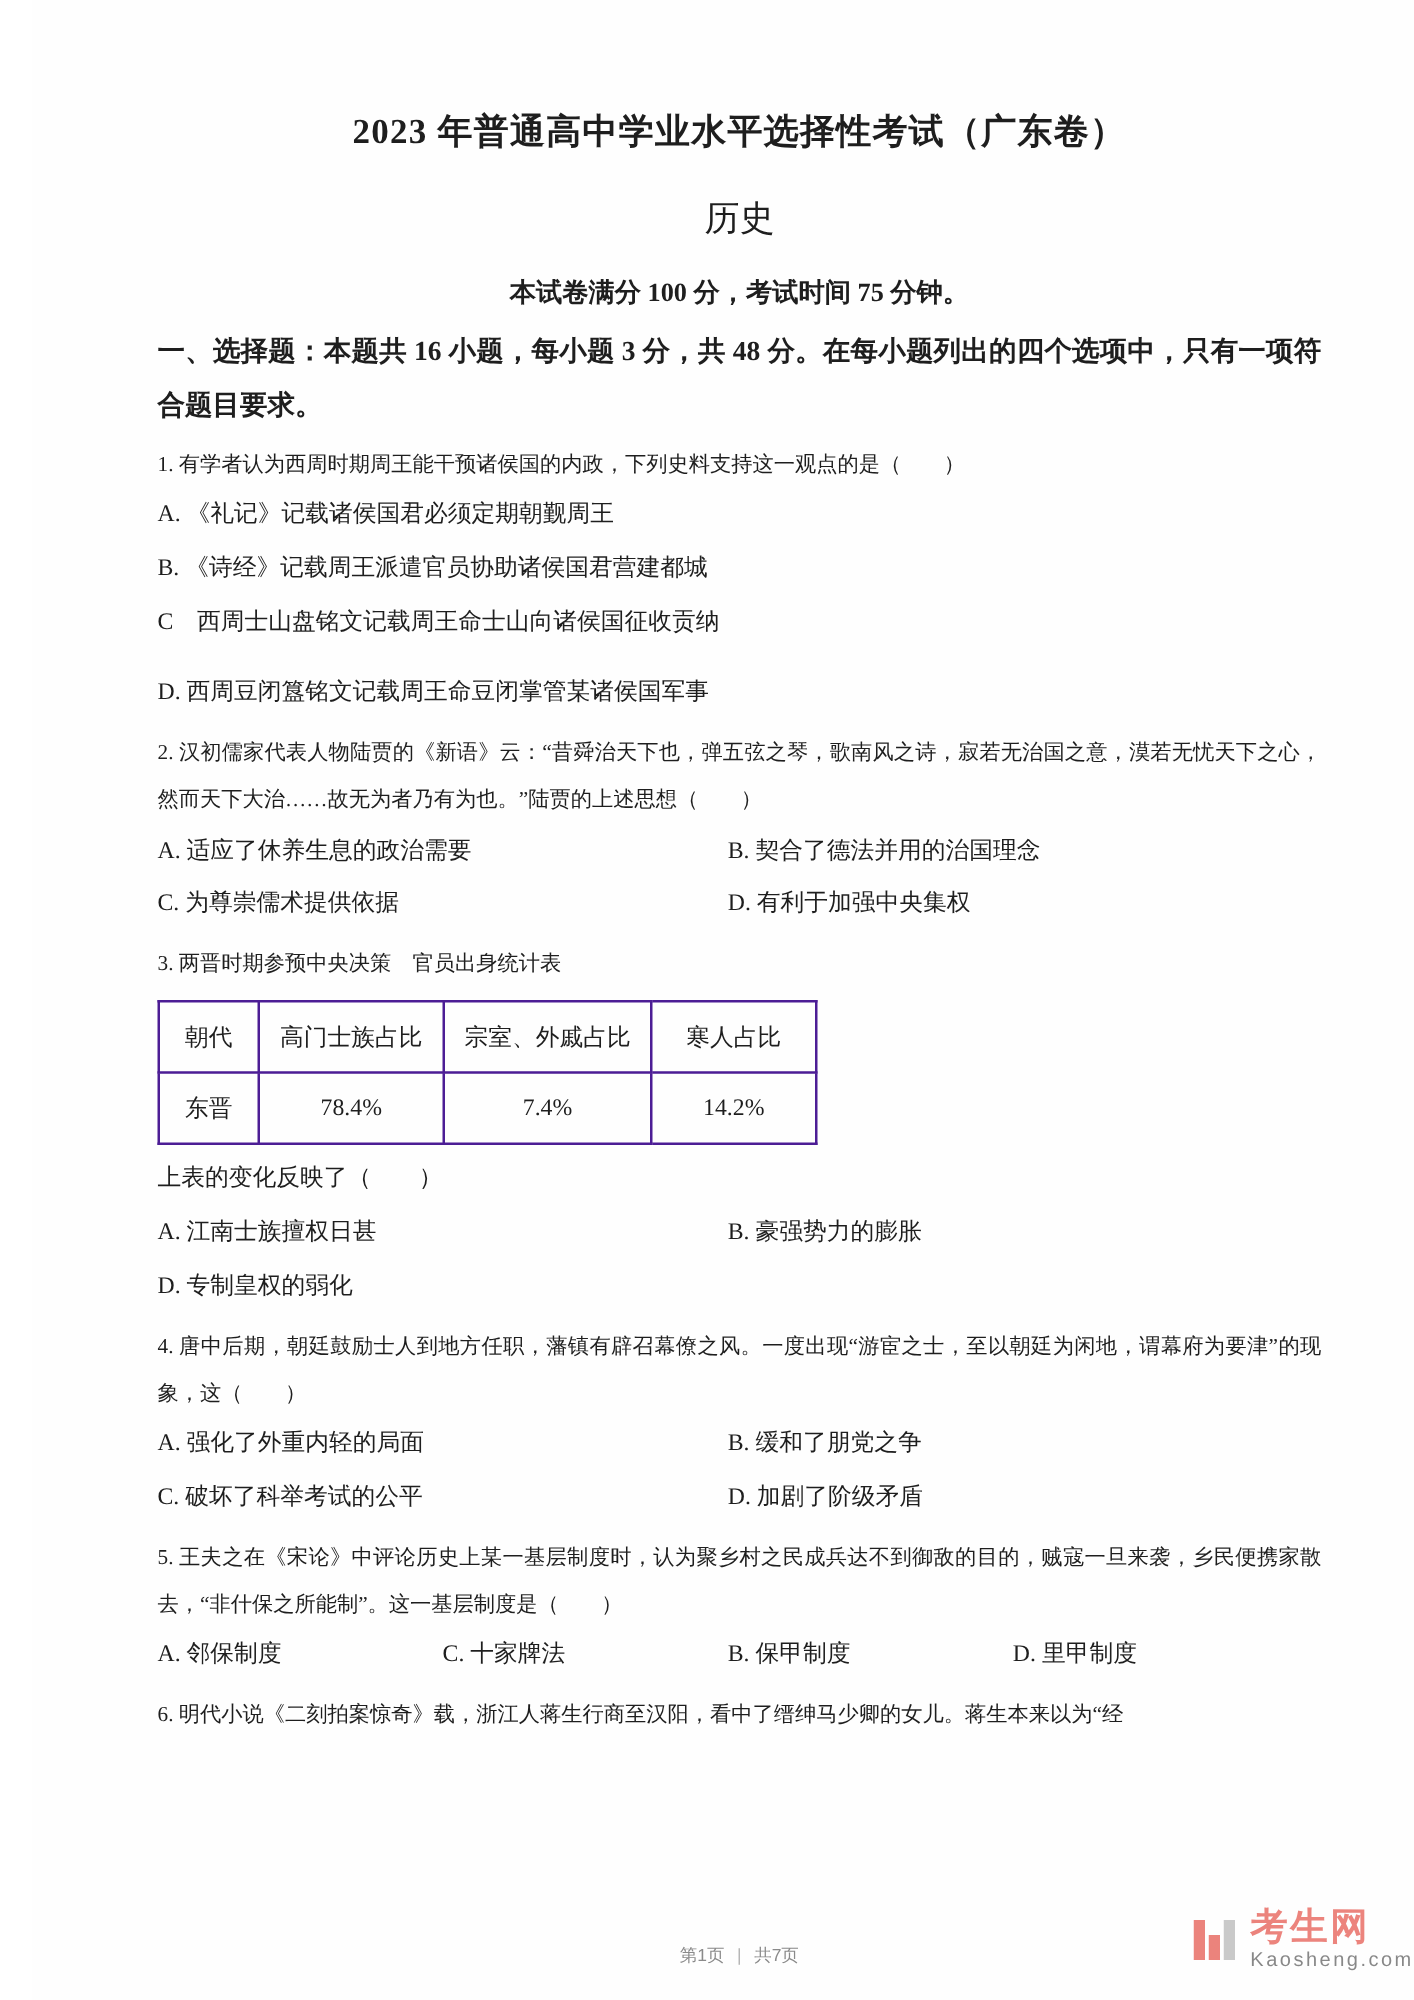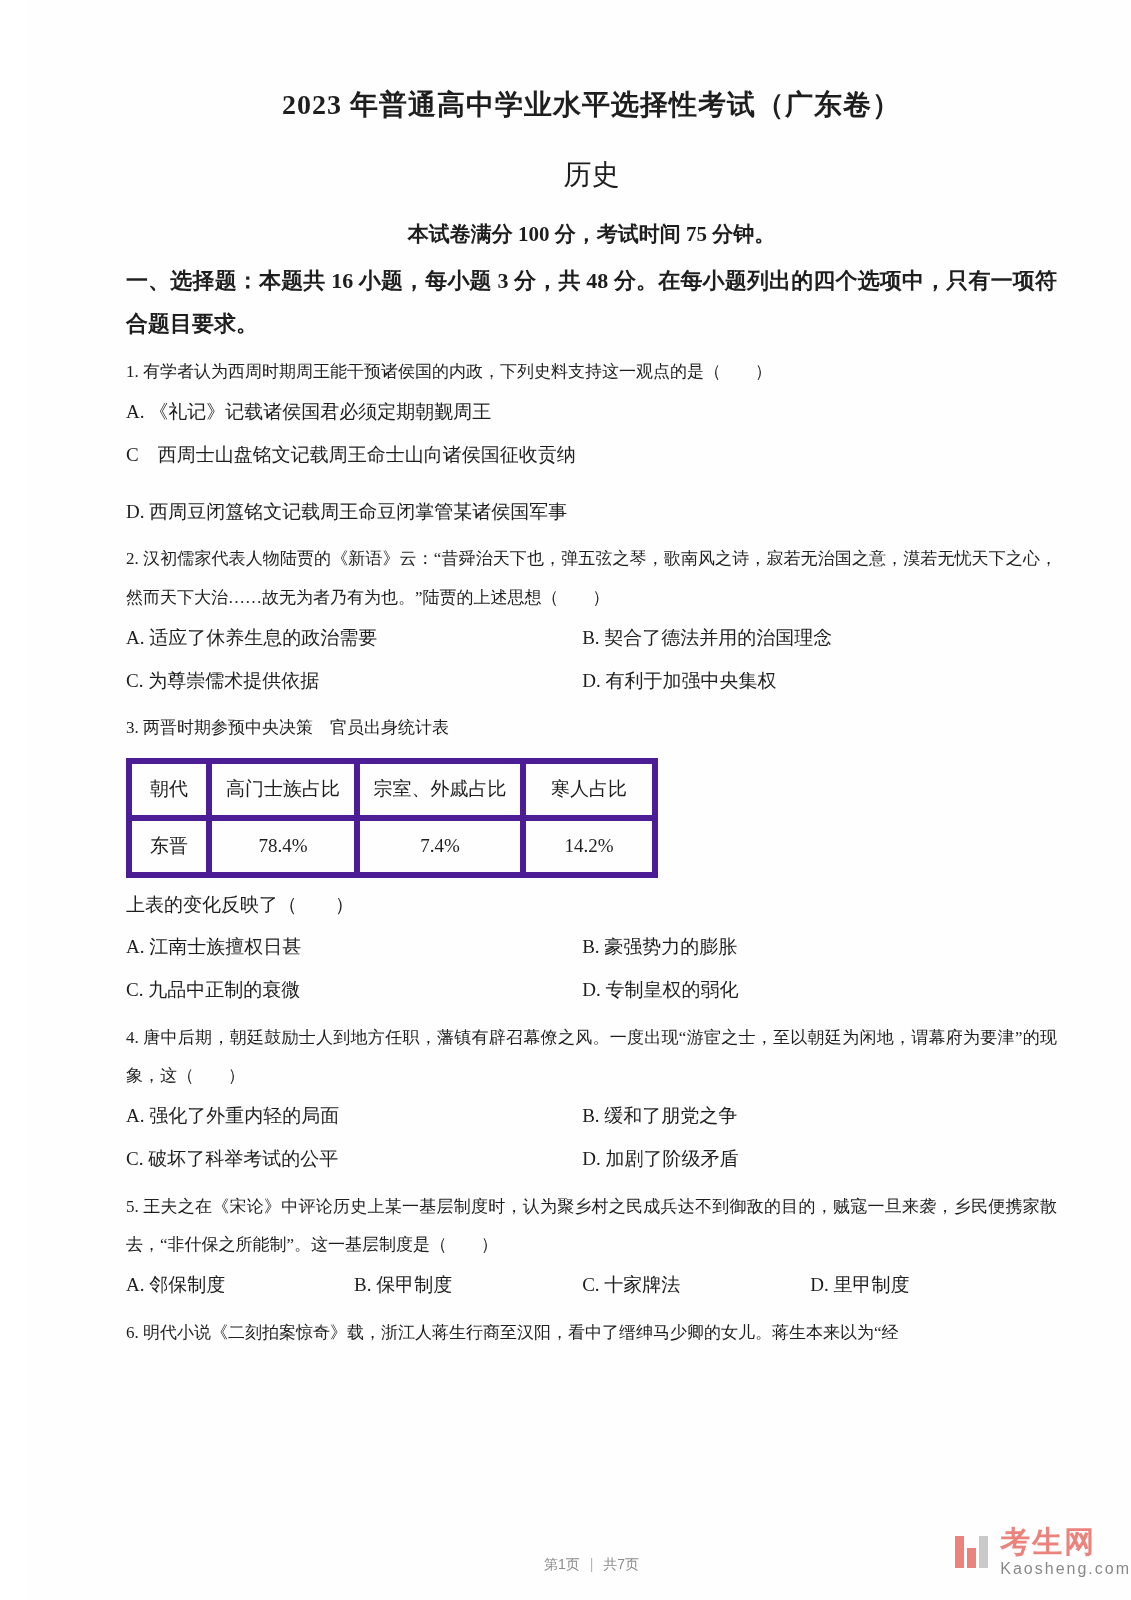--- a/index.html
+++ b/index.html
@@ -60,21 +60,21 @@
   .opt-grid4 {
     display:grid;
     grid-template-columns:24.5% 24.5% 24.5% 26.5%;
   }
   .table-wrap { margin:10px 0 6px 0; }
   table.stat-table {
     border-collapse:collapse;
     font-size:19px;
   }
   table.stat-table td {
-    border:6px solid #4c1d95;
+    border:2px solid #4c1d95;
     text-align:center;
     height:57px;
     padding:0 10px;
     font-weight:normal;
   }
   td.col-0 { width:80px; }
   td.col-1 { width:148px; }
   td.col-2 { width:166px; }
   td.col-3 { width:132px; }
   .footer {
@@ -122,20 +122,21 @@
 <div class="page">
 
   <h1 class="title">2023 年普通高中学业水平选择性考试（广东卷）</h1>
   <h2 class="subject">历史</h2>
   <p class="note">本试卷满分 100 分，考试时间 75 分钟。</p>
   <p class="section-header">一、选择题：本题共 16 小题，每小题 3 分，共 48 分。在每小题列出的四个选项中，只有一项符合题目要求。</p>
 
   <div>
     <p class="stem">1. 有学者认为西周时期周王能干预诸侯国的内政，下列史料支持这一观点的是（　　）</p>
     <p class="opt">A. 《礼记》记载诸侯国君必须定期朝觐周王</p>
+    <p class="opt">B. 《诗经》记载周王派遣官员协助诸侯国君营建都城</p>
     <p class="opt">C　西周士山盘铭文记载周王命士山向诸侯国征收贡纳</p>
     <p class="opt gap-top">D. 西周豆闭簋铭文记载周王命豆闭掌管某诸侯国军事</p>
   </div>
 
   <div>
     <p class="stem">2. 汉初儒家代表人物陆贾的《新语》云：“昔舜治天下也，弹五弦之琴，歌南风之诗，寂若无治国之意，漠若无忧天下之心，然而天下大治……故无为者乃有为也。”陆贾的上述思想（　　）</p>
     <div class="opt-grid2">
       <p class="opt">A. 适应了休养生息的政治需要</p>
       <p class="opt">B. 契合了德法并用的治国理念</p>
       <p class="opt">C. 为尊崇儒术提供依据</p>
@@ -160,41 +161,40 @@
             <td class="col-2">7.4%</td>
             <td class="col-3">14.2%</td>
           </tr>
         </tbody>
       </table>
     </div>
     <p class="opt">上表的变化反映了（　　）</p>
     <div class="opt-grid2">
       <p class="opt">A. 江南士族擅权日甚</p>
       <p class="opt">B. 豪强势力的膨胀</p>
-      <p class="opt">C. 九品中正制的衰微</p>
       <p class="opt">D. 专制皇权的弱化</p>
     </div>
   </div>
 
   <div>
     <p class="stem">4. 唐中后期，朝廷鼓励士人到地方任职，藩镇有辟召幕僚之风。一度出现“游宦之士，至以朝廷为闲地，谓幕府为要津”的现象，这（　　）</p>
     <div class="opt-grid2">
       <p class="opt">A. 强化了外重内轻的局面</p>
       <p class="opt">B. 缓和了朋党之争</p>
       <p class="opt">C. 破坏了科举考试的公平</p>
       <p class="opt">D. 加剧了阶级矛盾</p>
     </div>
   </div>
 
   <div>
     <p class="stem">5. 王夫之在《宋论》中评论历史上某一基层制度时，认为聚乡村之民成兵达不到御敌的目的，贼寇一旦来袭，乡民便携家散去，“非什保之所能制”。这一基层制度是（　　）</p>
     <div class="opt-grid4">
       <p class="opt">A. 邻保制度</p>
+      <p class="opt">C. 十家牌法</p>
       <p class="opt">B. 保甲制度</p>
-      <p class="opt">C. 十家牌法</p>
       <p class="opt">D. 里甲制度</p>
     </div>
   </div>
 
   <div>
     <p class="stem">6. 明代小说《二刻拍案惊奇》载，浙江人蒋生行商至汉阳，看中了缙绅马少卿的女儿。蒋生本来以为“经</p>
   </div>
 
   <div class="footer">
     <span>第1页</span><span class="sep">|</span><span>共7页</span>

